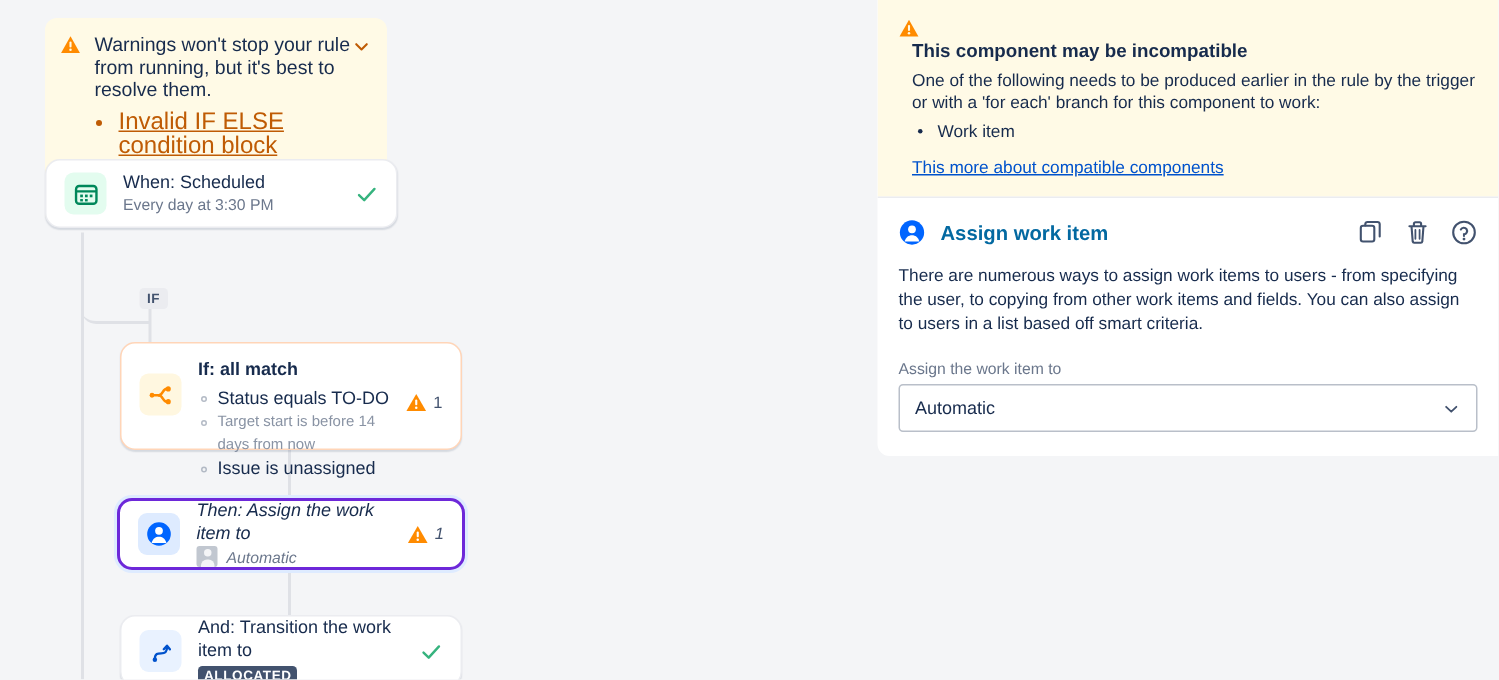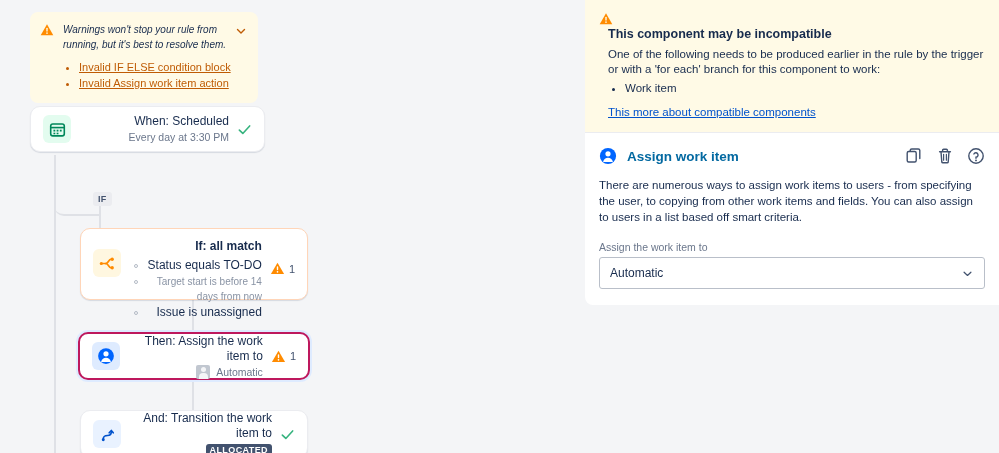--- a/index.html
+++ b/index.html
@@ -65,31 +65,30 @@
   .warn-tri {
     width: 14px; height: 14px;
     flex: 0 0 14px;
     margin-top: 1px;
   }
   #warn-banner .wb-body {
     margin-left: 9px;
     flex: 1 1 auto;
   }
   #warn-banner .wb-text {
-    font-size: 10px;
+    font-size: 13px;
     line-height: 15px;
     color: #172b4d;
-    font-style: italic;
   }
   #warn-banner ul {
     margin: 7px 0 0 0;
     padding-left: 16px;
   }
   #warn-banner li {
-    font-size: 11px;
+    font-size: 16px;
     line-height: 16px;
     color: #bf5b04;
     list-style: disc;
   }
   #warn-banner li span {
     color: #bf5b04;
     text-decoration: underline;
     cursor: pointer;
   }
   .chev-down {
@@ -106,43 +105,44 @@
     border: 1px solid #ebecf0;
     border-radius: 10px;
     box-sizing: border-box;
     display: flex;
     align-items: center;
     padding: 10px 12px;
     box-shadow: 0 1px 1px rgba(9,30,66,.13);
     cursor: pointer;
   }
   .node.selected {
-    border: 2px solid #be185d;
+    border: 2px solid #6d28d9;
     box-shadow: 0 0 0 2px #deebff;
+    font-style: italic;
   }
   .node.cond {
     border: 1px solid #ffd5b8;
     align-items: flex-start;
   }
 
   .node-icon {
     width: 28px; height: 28px;
     border-radius: 6px;
     flex: 0 0 28px;
     display: flex;
     align-items: center;
     justify-content: center;
     margin-right: 11px;
   }
   .ic-green  { background: #e3fcef; }
   .ic-cream  { background: #fff7e0; }
   .ic-blue   { background: #deebff; }
   .ic-lblue  { background: #e9f2ff; }
 
-  .node-body { flex: 1 1 auto; min-width: 0; text-align: right; }
+  .node-body { flex: 1 1 auto; min-width: 0; }
   .node-title {
     font-size: 12px;
     color: #172b4d;
     line-height: 15px;
   }
   .node-sub {
     font-size: 10.5px;
     color: #6b778c;
     line-height: 14px;
     margin-top: 1px;

